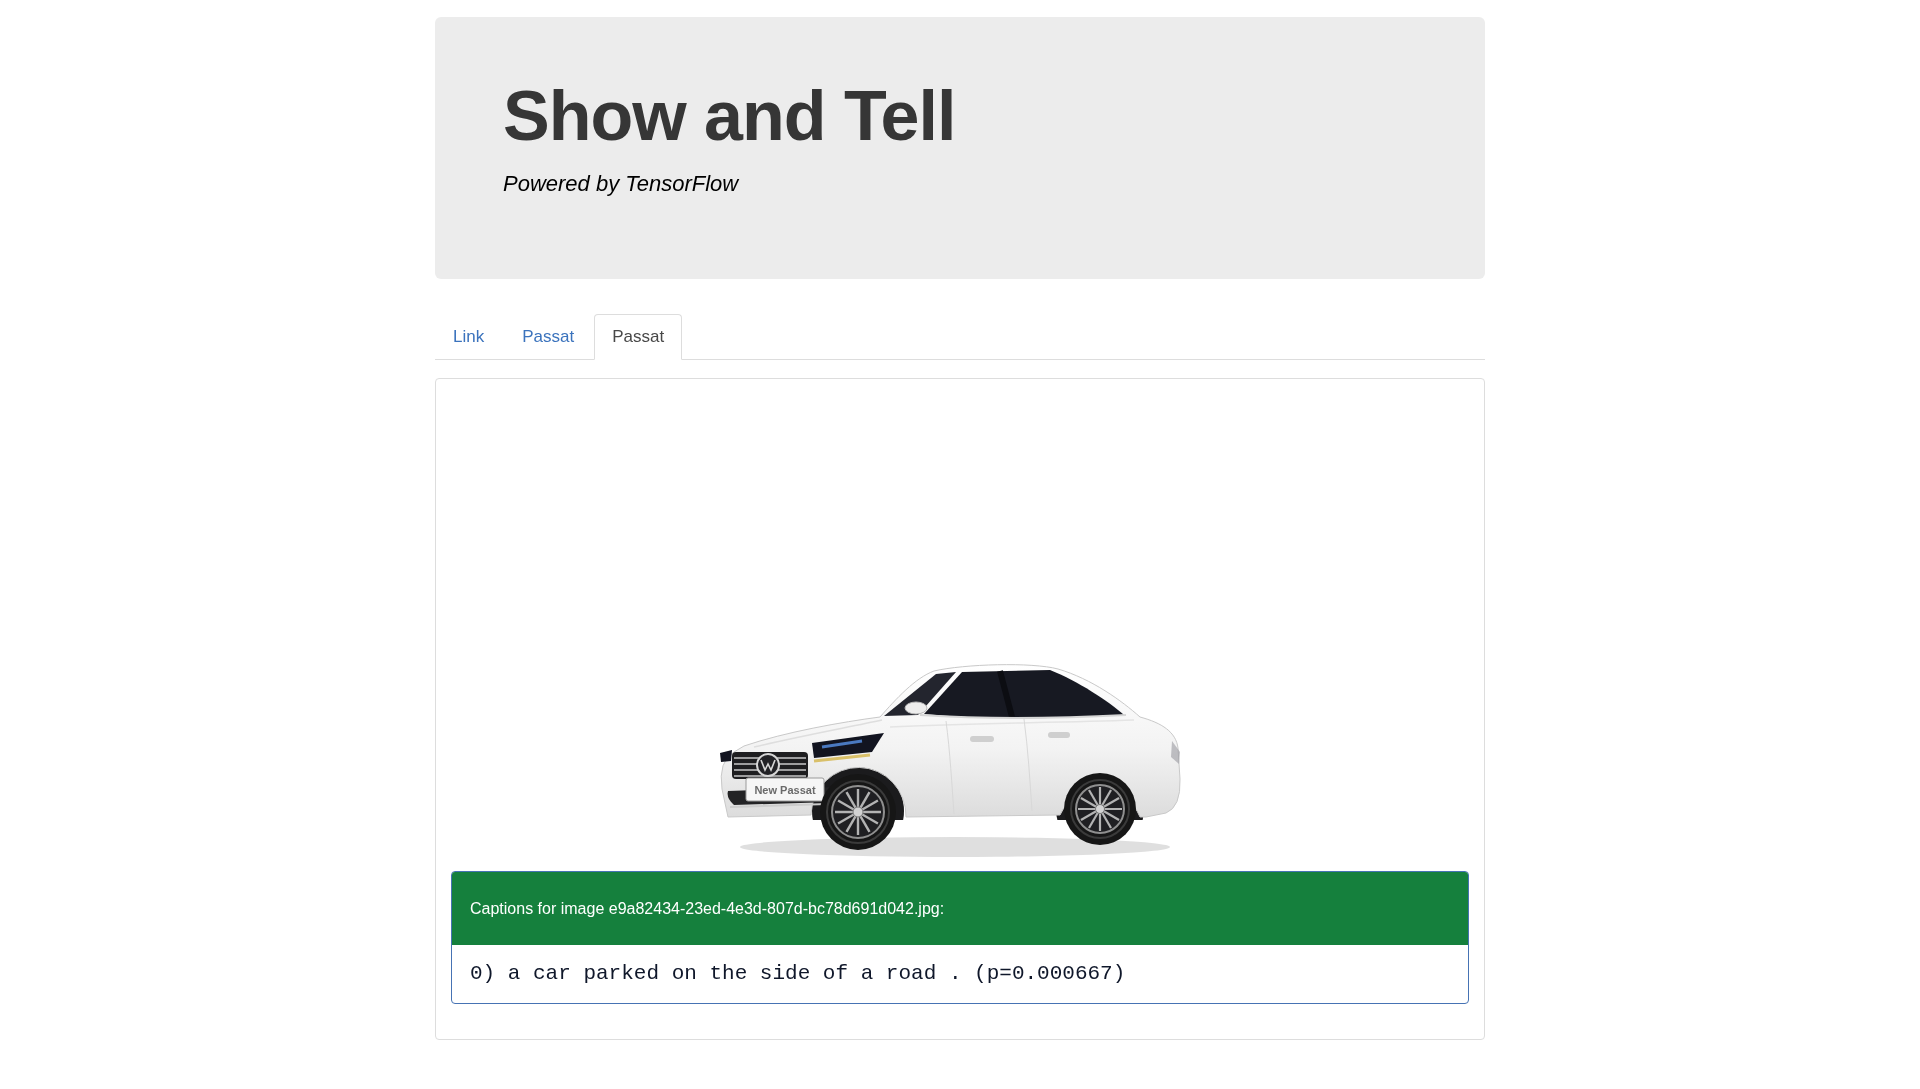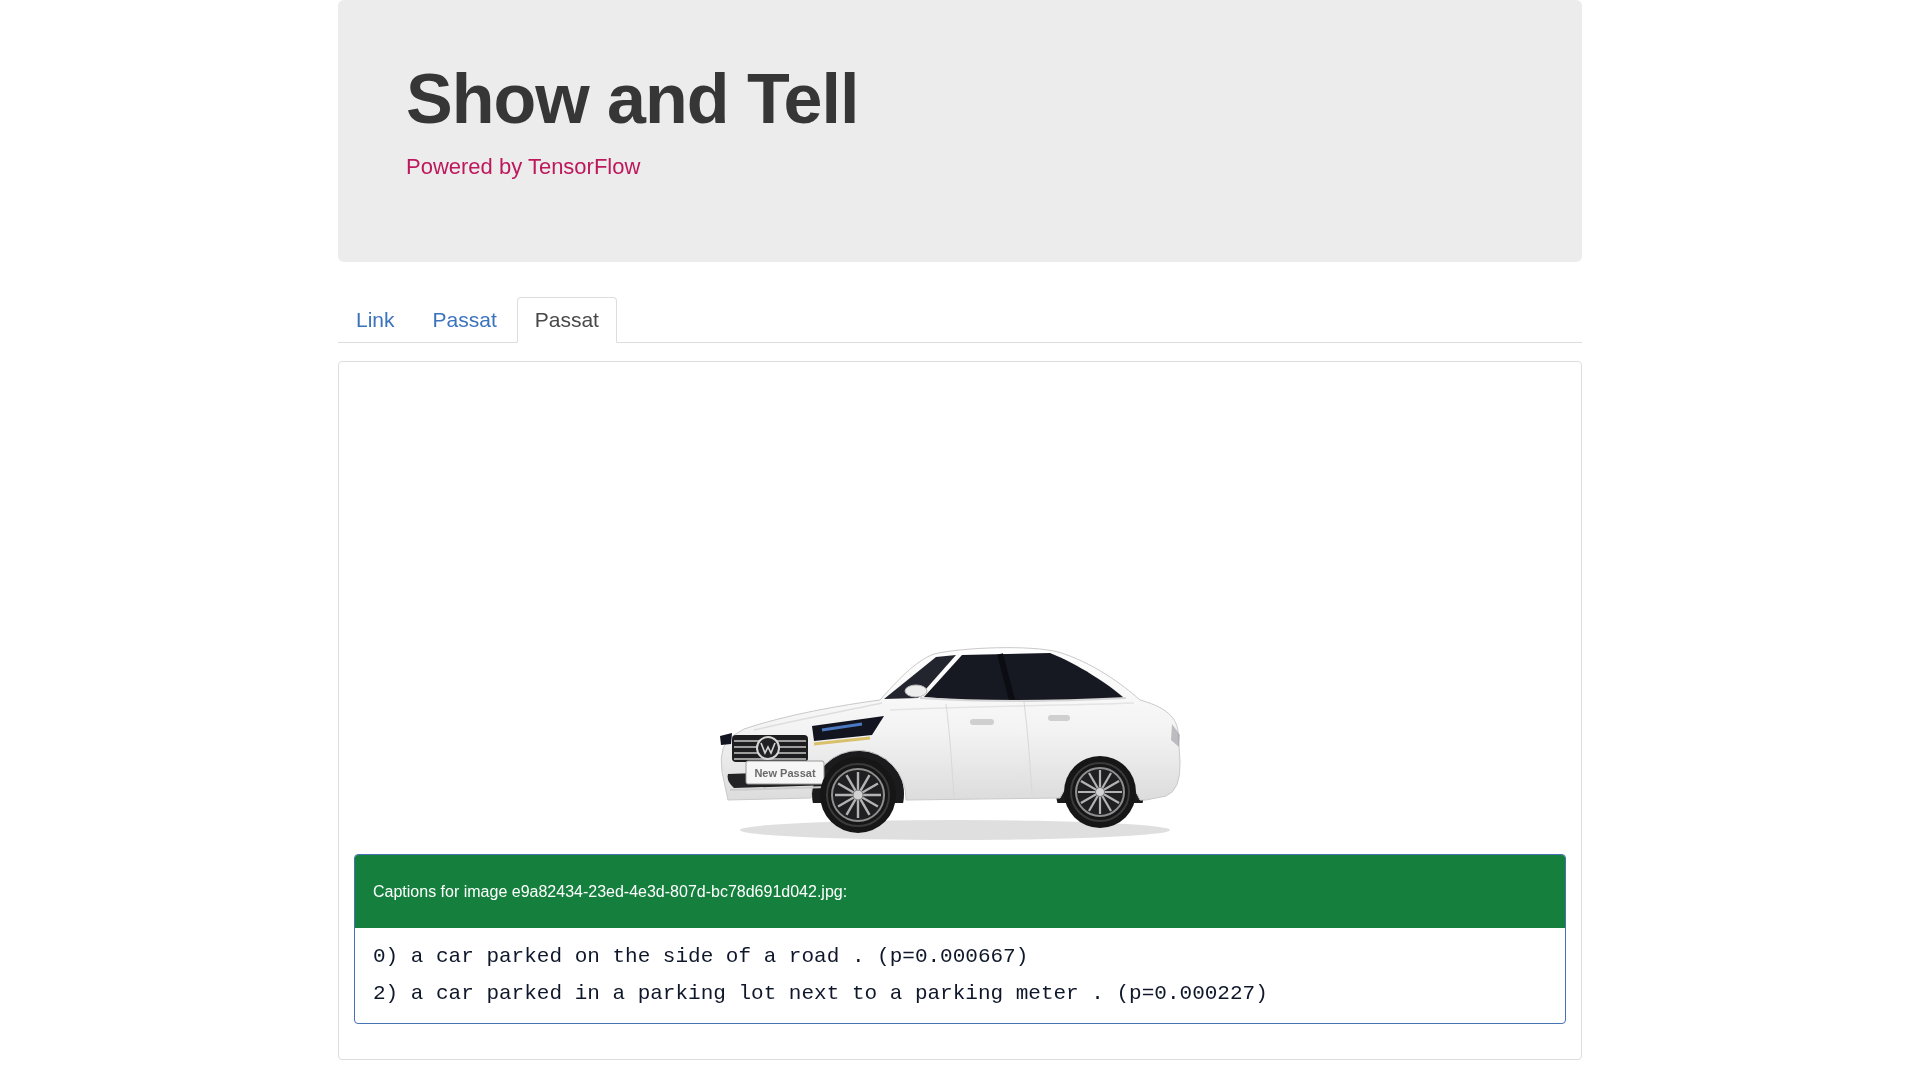--- a/index.html
+++ b/index.html
@@ -3,57 +3,58 @@
 <meta charset="utf-8">
 <style>
   * { box-sizing: border-box; }
   html, body { margin: 0; padding: 0; background: #ffffff; }
   body {
     width: 1920px; height: 1089px;
     font-family: "Liberation Sans", sans-serif;
     color: #333;
     overflow: hidden;
   }
-  .container { width: 1244px; margin: 0 auto; }
+  .container { width: 1050px; margin: 17px auto; }
 
   
   .hero {
     height: 262px;
     background: #ececec;
     border-radius: 6px;
     padding: 64px 68px 0 68px;
   }
   .hero h1 {
     margin: 0;
     font-size: 70px;
     line-height: 1.0;
     font-weight: bold;
     color: #363636;
     letter-spacing: -1px;
   }
   .hero p {
     margin: 20px 0 0 0;
     font-size: 22px;
-    color: #be185d;
+    color: #000000;
     font-weight: normal;
+    font-style: italic;
   }
 
   
   .tab-bar {
     display: flex;
     list-style: none;
     margin: 35px 0 0 0;
     padding: 0;
     border-bottom: 1px solid #ddd;
   }
   .tab-bar li { margin-bottom: -1px; margin-right: 2px; }
   .tab-bar a {
     display: block;
     padding: 12px 17px;
-    font-size: 21px;
+    font-size: 17px;
     line-height: 20px;
     color: #3b73bd;
     text-decoration: none;
     border: 1px solid transparent;
     border-radius: 4px 4px 0 0;
     cursor: pointer;
   }
   .tab-bar li.active a {
     color: #484848;
     background: #fff;
@@ -223,18 +224,17 @@
           </g>
           <circle cx="390" cy="188" r="4.5" fill="#d2d2d2" stroke="#777"></circle>
         </g>
       </svg>
     </div>
 
     <div class="captions-panel">
       <div class="captions-header">Captions for image e9a82434-23ed-4e3d-807d-bc78d691d042.jpg:</div>
       <div class="captions-body">
         <p>0) a car parked on the side of a road . (p=0.000667)</p>
-        <p>2) a car parked in a parking lot next to a parking meter . (p=0.000227)</p>
       </div>
     </div>
 
   </div>
 </div>
 
 </body></html>

